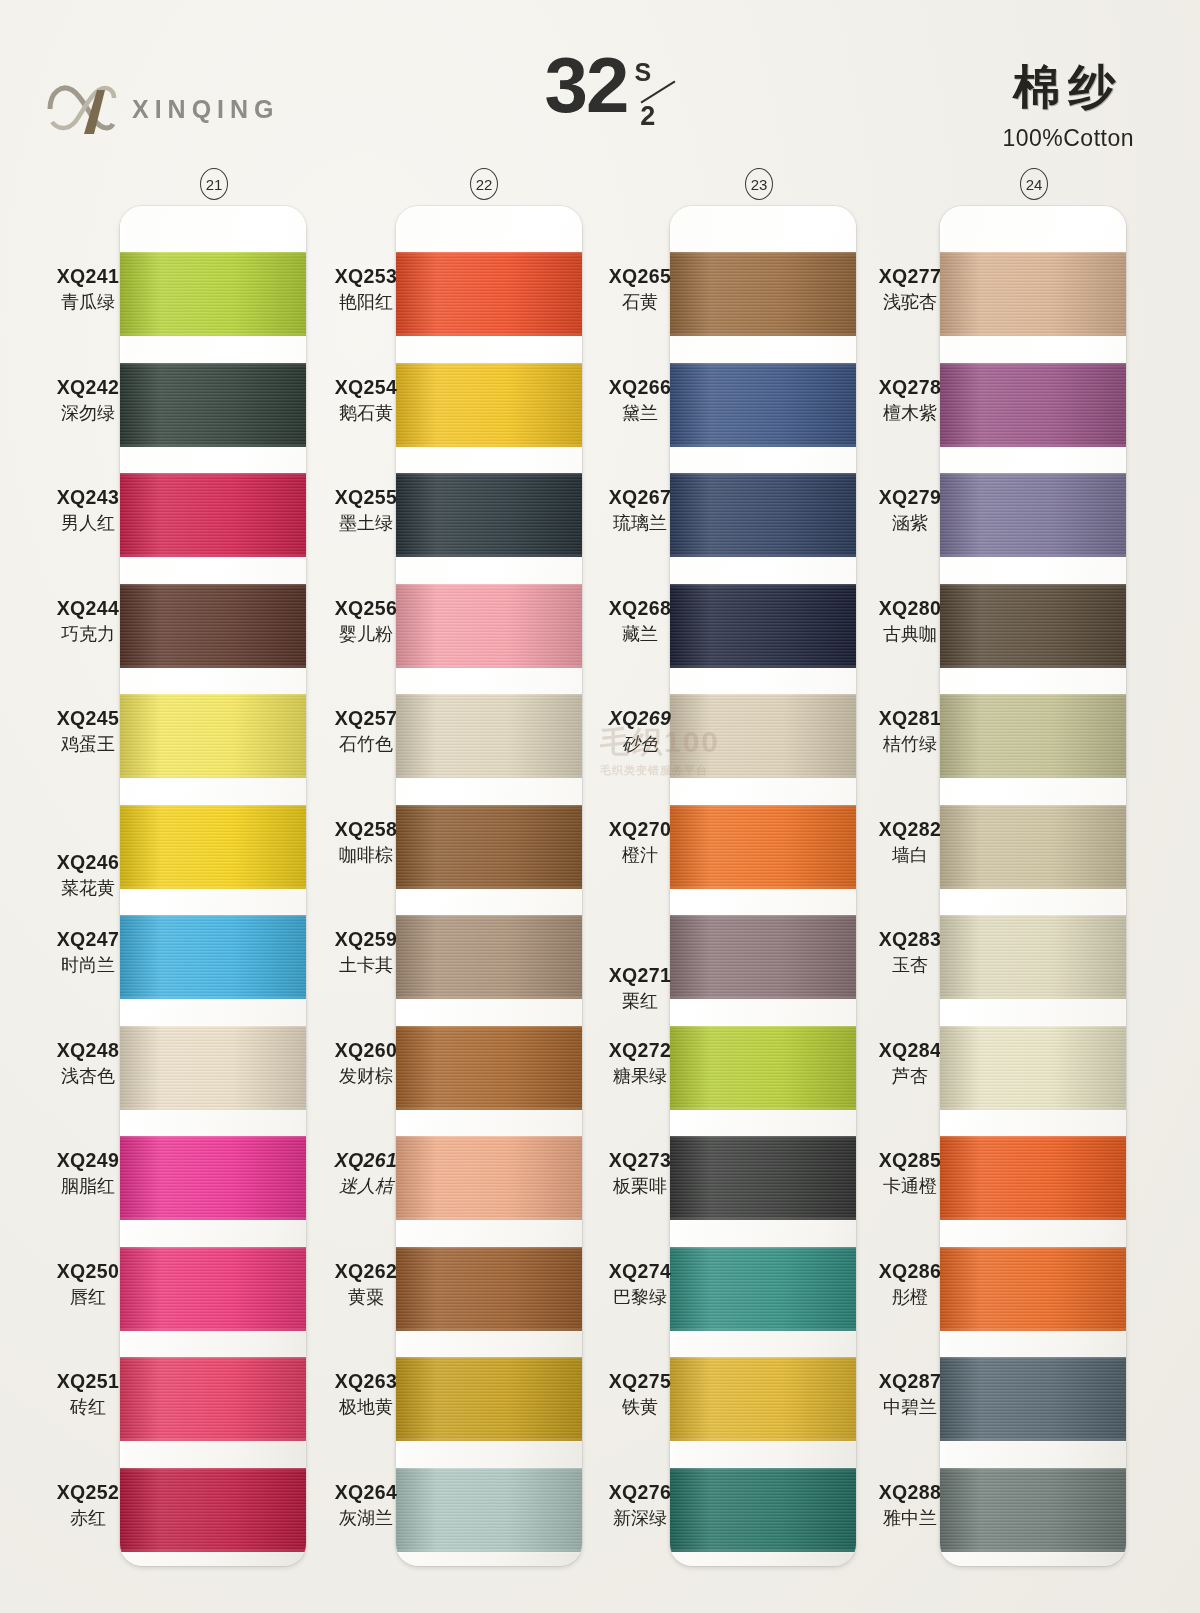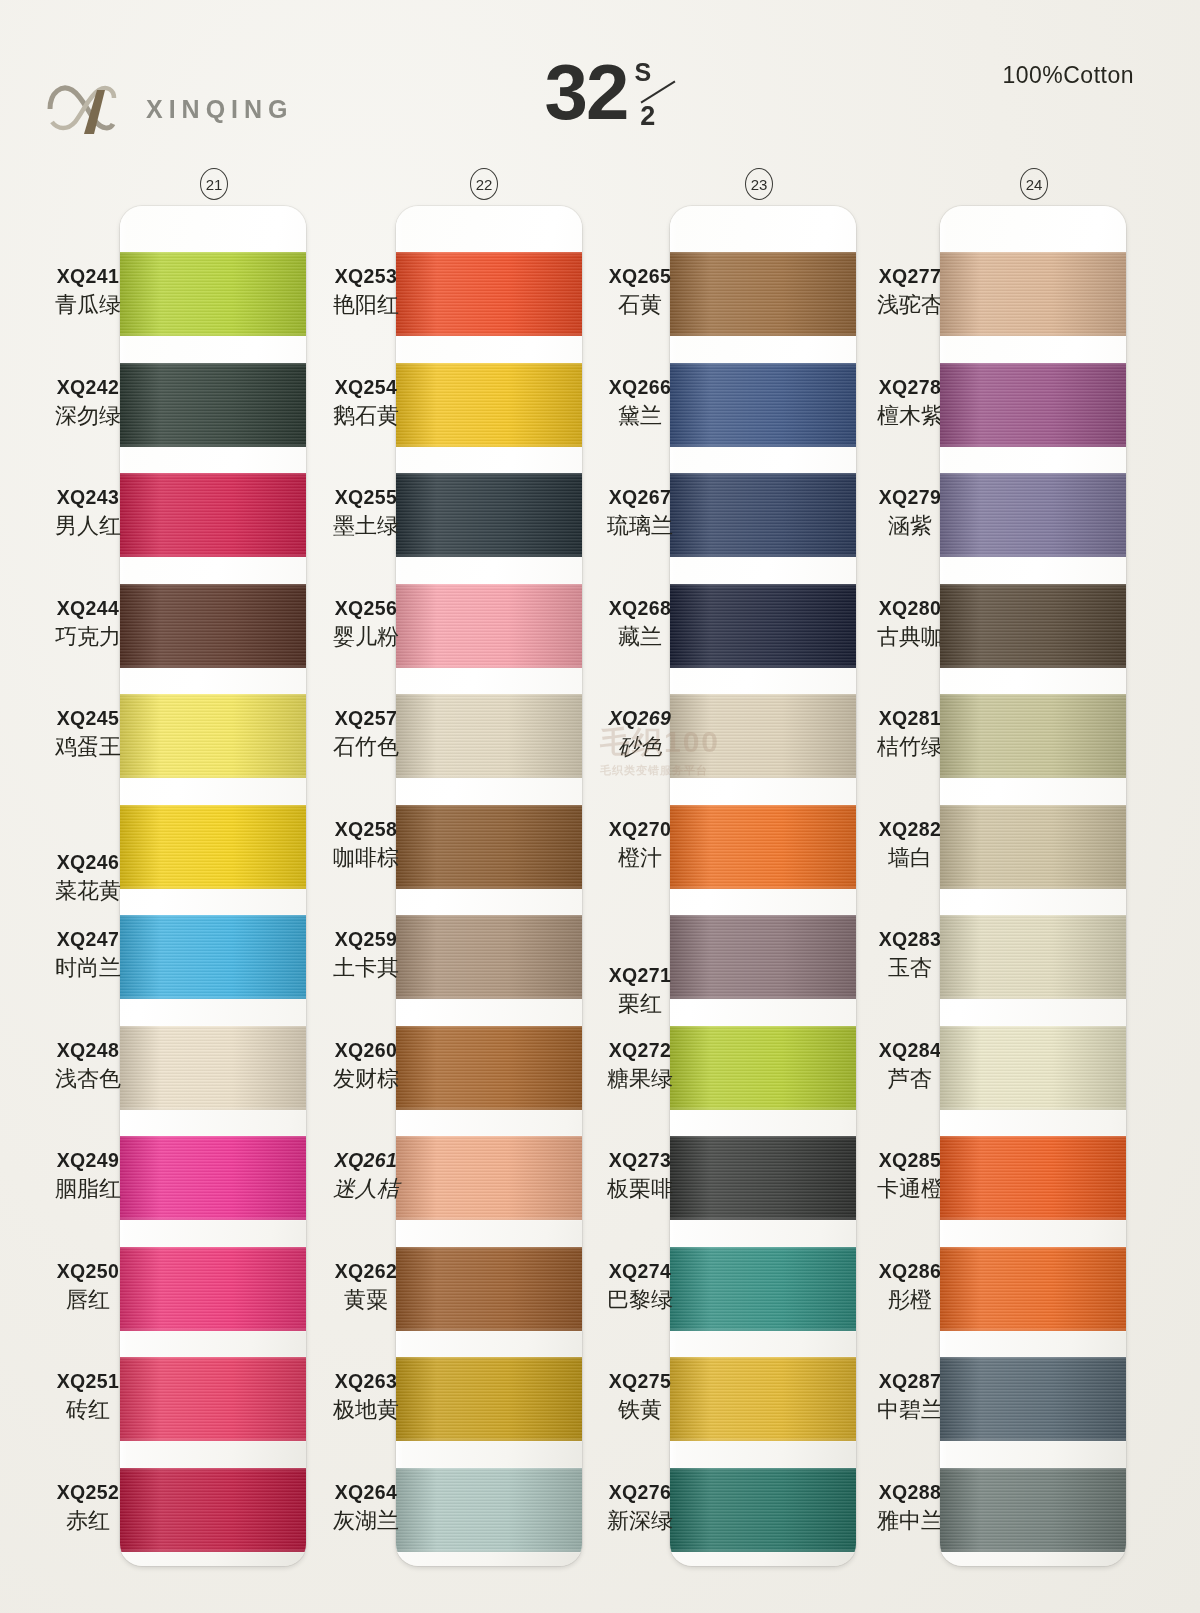--- a/index.html
+++ b/index.html
@@ -14,33 +14,33 @@
     width: 1200px; height: 1613px;
     background:
       radial-gradient(ellipse at 30% 20%, #f7f6f2 0%, #f1efe9 55%, #eceae3 100%);
   }
   
   .header {
     position: absolute; top: 0; left: 0; width: 1200px; height: 160px;
   }
   .logo-wrap {
     position: absolute; left: 44px; top: 78px;
-    display: flex; align-items: center; gap: 28px; justify-content: space-between;
+    display: flex; align-items: center; gap: 14px; justify-content: space-between;
   }
   .logo-mark { width: 74px; height: 62px; flex: none; }
   .logo-text { display: flex; flex-direction: column; line-height: 1.08; }
   .logo-line1, .logo-line2 {
     font-weight: 700; color: #8d8d86; letter-spacing: 6px;
   }
   .logo-line1 { font-size: 25px; }
   .logo-line2 { font-size: 25px; }
 
   .count-wrap {
     position: absolute; left: 0; right: 0; top: 52px;
-    display: flex; justify-content: center; align-items: center;
+    display: flex; justify-content: center; align-items: flex-start;
   }
   .count-num {
     font-size: 78px; font-weight: 700; color: #2f2f2d; line-height: .85;
     letter-spacing: -2px;
   }
   .count-frac {
     display: flex; flex-direction: column; align-items: center;
     margin-left: 9px; margin-top: 6px; position: relative; height: 74px;
     justify-content: space-between;
   }
@@ -76,21 +76,21 @@
   .col { position: absolute; top: 0; height: 1360px; }
   .labels { position: absolute; top: 0; width: 96px; }
   .label-row {
     position: absolute; right: 0; width: 96px; text-align: center;
   }
   .label-code {
     font-size: 19.5px; font-weight: 700; color: #1f1f1d; letter-spacing: .4px;
     white-space: nowrap;
   }
   .label-name {
-    font-size: 22px; color: #26261f; margin-top: 2px; white-space: nowrap;
+    font-size: 18px; color: #26261f; margin-top: 2px; white-space: nowrap;
     font-family: "DejaVu Sans", sans-serif;
   }
 
   
   .card {
     position: absolute; top: 0; width: 186px; height: 1360px;
     background: linear-gradient(100deg,#fdfdfb 0%, #ffffff 38%, #f6f5f1 78%, #e8e7e1 100%);
     border-radius: 22px;
     box-shadow: 0 2px 5px rgba(0,0,0,.13), 0 0 0 1px rgba(0,0,0,.05);
     overflow: hidden;
@@ -155,20 +155,21 @@
     <div class="count-wrap">
       <span class="count-num">32</span>
       <span class="count-frac">
         <span class="s">S</span>
         <span class="bar"></span>
         <span class="two">2</span>
       </span>
     </div>
 
     <div class="fiber-wrap">
+      <div class="fiber-cn">棉纱</div>
       <div class="fiber-en">100%Cotton</div>
     </div>
   </div>
 
   <div class="badges">
       <div class="badge" style="left: 200px;">21</div>
       <div class="badge" style="left: 470px;">22</div>
       <div class="badge" style="left: 745px;">23</div>
       <div class="badge" style="left: 1020px;">24</div>
     </div>

